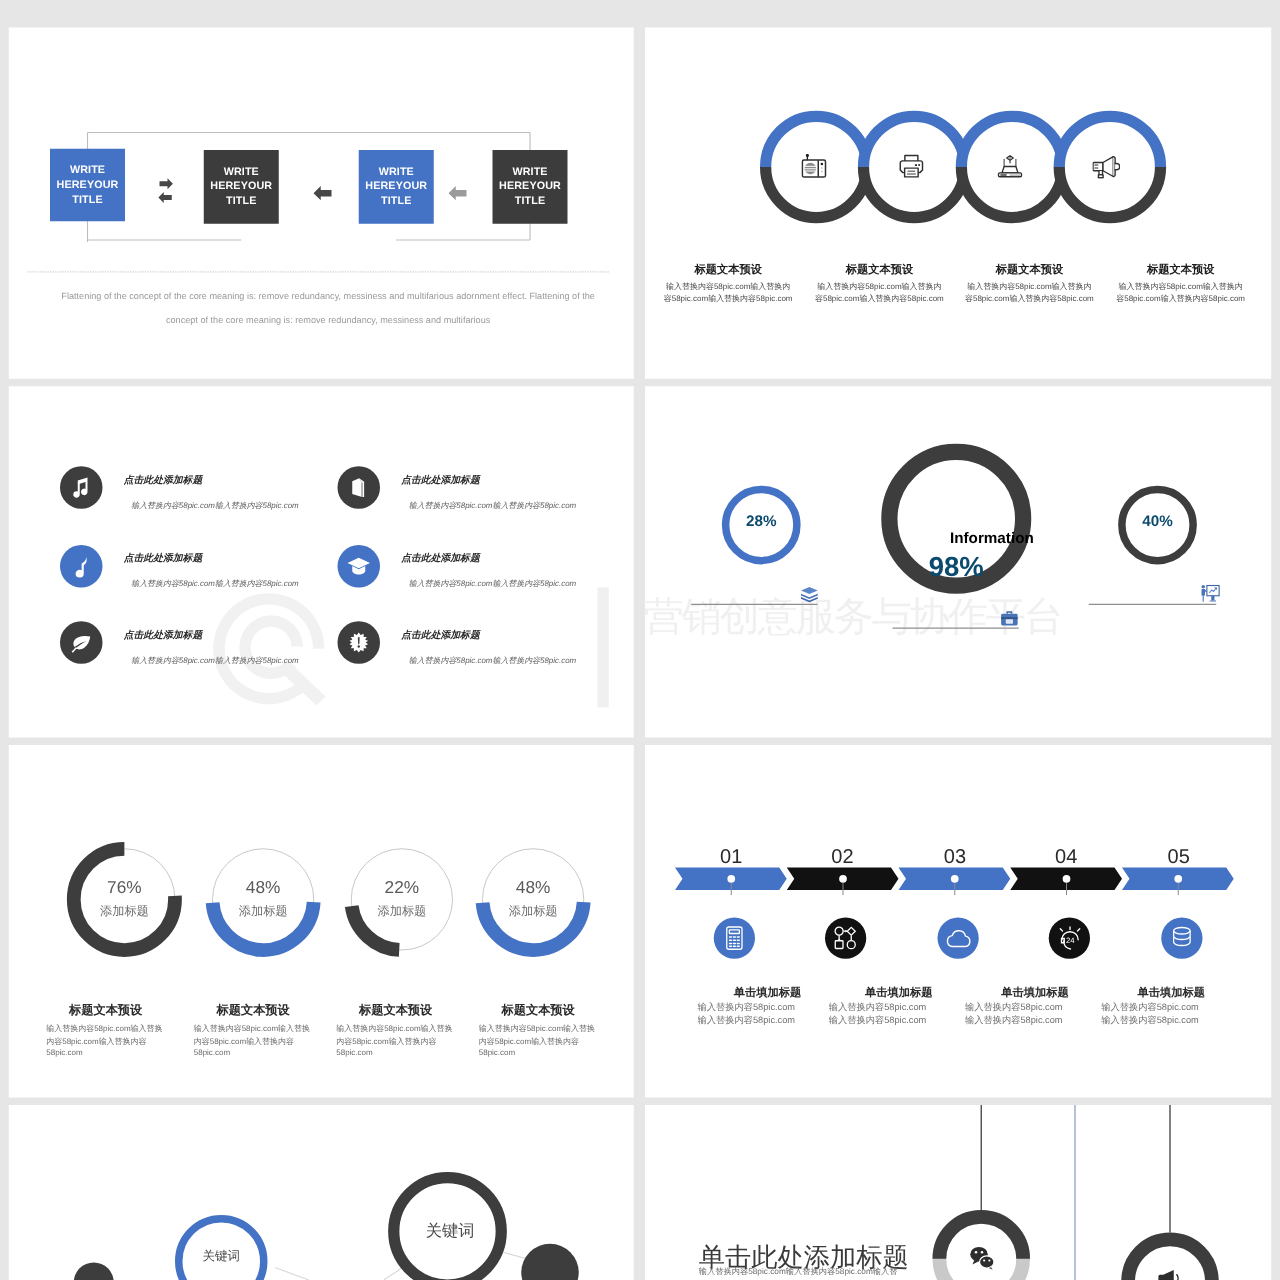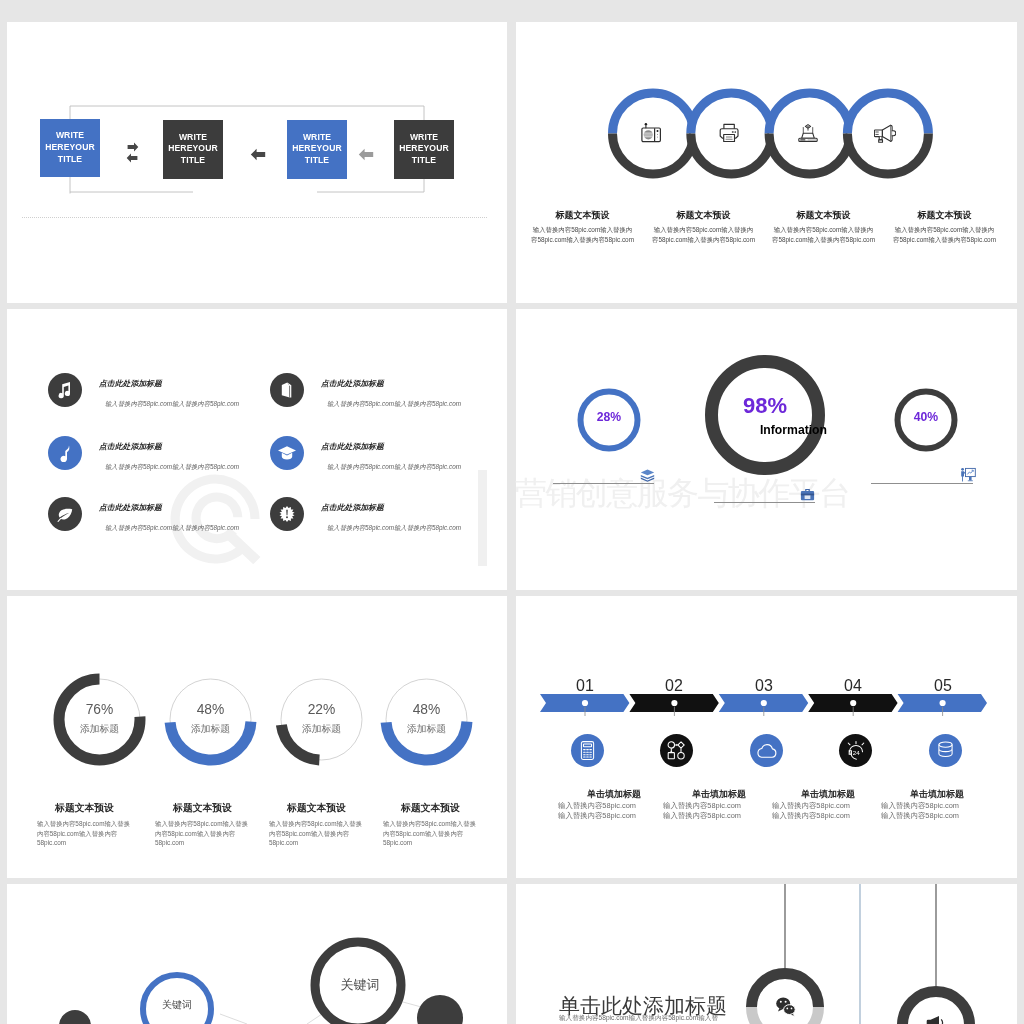--- a/index.html
+++ b/index.html
@@ -40,23 +40,23 @@
   .il-txt{margin-left:17px;padding-top:5px;}
   .il-t{font-size:7.8px;font-weight:bold;color:#2b2b2b;letter-spacing:.05px;}
   .il-b{font-size:6.35px;color:#5e5e5e;margin-top:11px;margin-left:6px;white-space:nowrap;}
   
   #wm{position:absolute;left:0;top:0;width:1024px;height:1024px;pointer-events:none;z-index:0;}
   .wm-word{position:absolute;font-size:84px;color:#f1f1f1;font-weight:normal;line-height:1;letter-spacing:-2px;}
   .wm-bar{position:absolute;background:#f0f0f0;}
   .wm-line{position:absolute;font-size:32px;color:#f0f0f0;line-height:1;letter-spacing:-1.6px;white-space:nowrap;}
 
   
-  .pr-val{text-align:center;font-weight:bold;color:#6d28d9;}
+  .pr-val{text-align:center;font-weight:bold;color:#0c4a6e;}
   .pr-val-sm{font-size:12.2px;}
-  .pr-val-lg{font-size:22px;}
+  .pr-val-lg{font-size:22px;margin-top:48px;}
   .pr-sub{text-align:right;font-size:12.2px;font-weight:bold;color:#000000;}
   .ul-line{height:1px;background:#8f8f8f;}
 
   
   .dn-val{text-align:center;font-size:13.8px;color:#5a5a5a;}
   .dn-sub{text-align:center;font-size:9.8px;color:#6b6b6b;}
   .dn-ct{font-size:9.8px;font-weight:bold;color:#2b2b2b;text-align:center;margin-left:-3px;height:12px;}
   .dn-cb{font-size:6.4px;line-height:9.5px;color:#6b6b6b;margin-top:5px;width:97px;}
 
   
@@ -120,20 +120,21 @@
       <path d="M11.4 3.0 H5.0 V0.6 L0.7 5.0 L5.0 9.4 V7.0 H11.4 Z" fill="#474747"></path>
     </svg>
     <svg class="abs" style="left:243px;top:126px" width="16" height="13" viewBox="0 0 16 13">
       <path d="M15.2 4.0 H6.6 V0.8 L0.8 6.5 L6.6 12.2 V9.1 H15.2 Z" fill="#474747"></path>
     </svg>
     <svg class="abs" style="left:351px;top:126px" width="16" height="13" viewBox="0 0 16 13">
       <path d="M15.2 4.0 H6.6 V0.8 L0.8 6.5 L6.6 12.2 V9.1 H15.2 Z" fill="#9b9b9b"></path>
     </svg>
 
     <div class="abs dotted-rule" style="left:15px;top:195px;width:465px"></div>
+    <p class="abs s1-cap" style="left:42px;top:205px;width:427px">Flattening of the concept of the core meaning is: remove redundancy, messiness and multifarious adornment effect. Flattening of the concept of the core meaning is: remove redundancy, messiness and multifarious</p>
   </div>
 
   <div class="slide s2">
     <svg class="abs" style="left:91px;top:61px" width="330" height="104" viewBox="0 0 330 104">
       <g fill="none" stroke-width="9">
         <path d="M5.5 50.5 A40.5 40.5 0 0 1 86.5 50.5" stroke="#4472c4"></path>
         <path d="M5.5 50.5 A40.5 40.5 0 0 0 86.5 50.5" stroke="#3d3d3d"></path>
         <circle cx="124.3" cy="50.5" r="40.5" fill="#fff" stroke="none"></circle>
         <path d="M83.8 50.5 A40.5 40.5 0 0 1 164.8 50.5" stroke="#4472c4"></path>
         <path d="M83.8 50.5 A40.5 40.5 0 0 0 164.8 50.5" stroke="#3d3d3d"></path>

